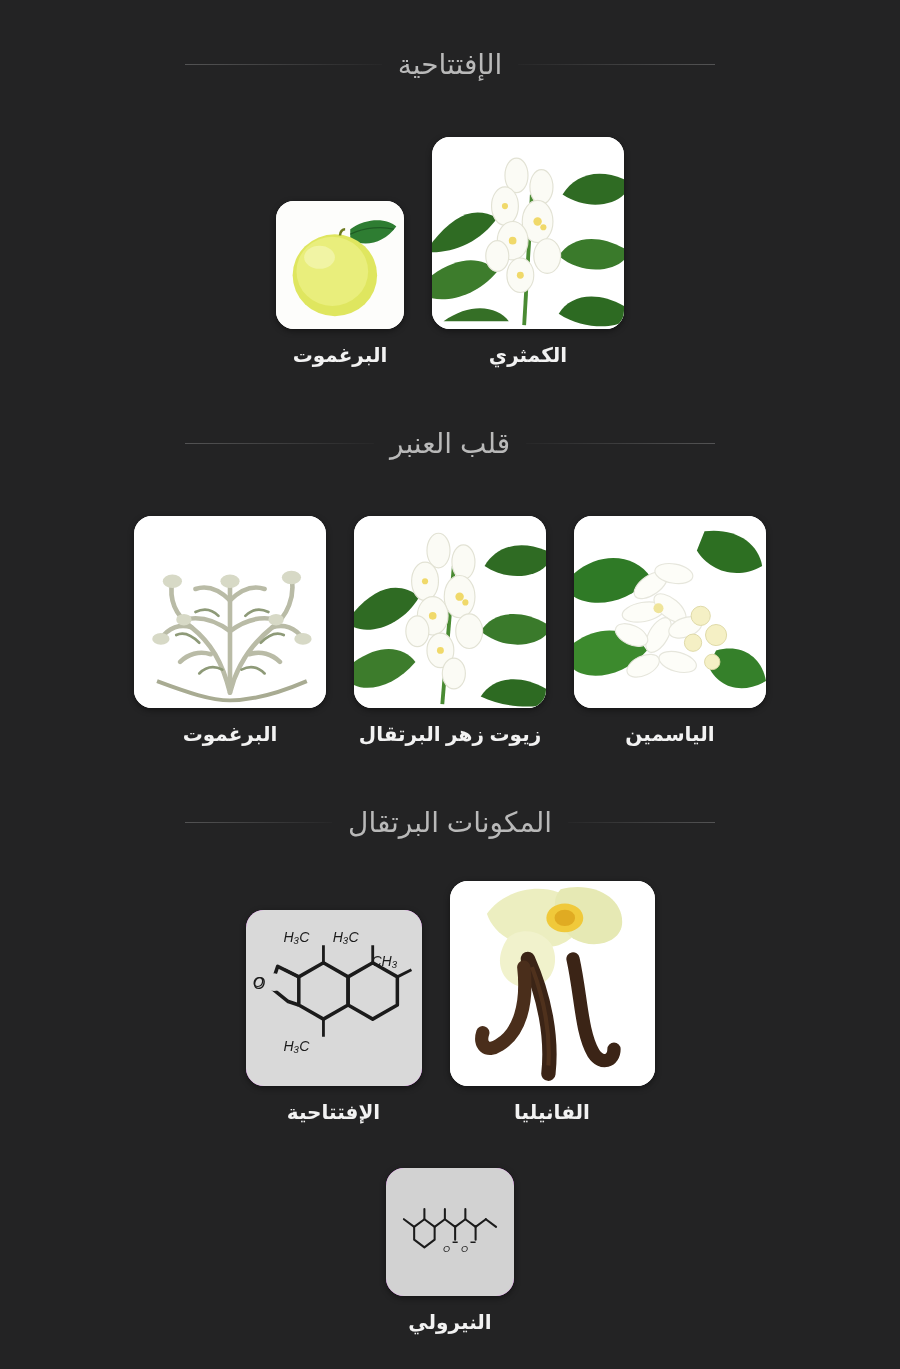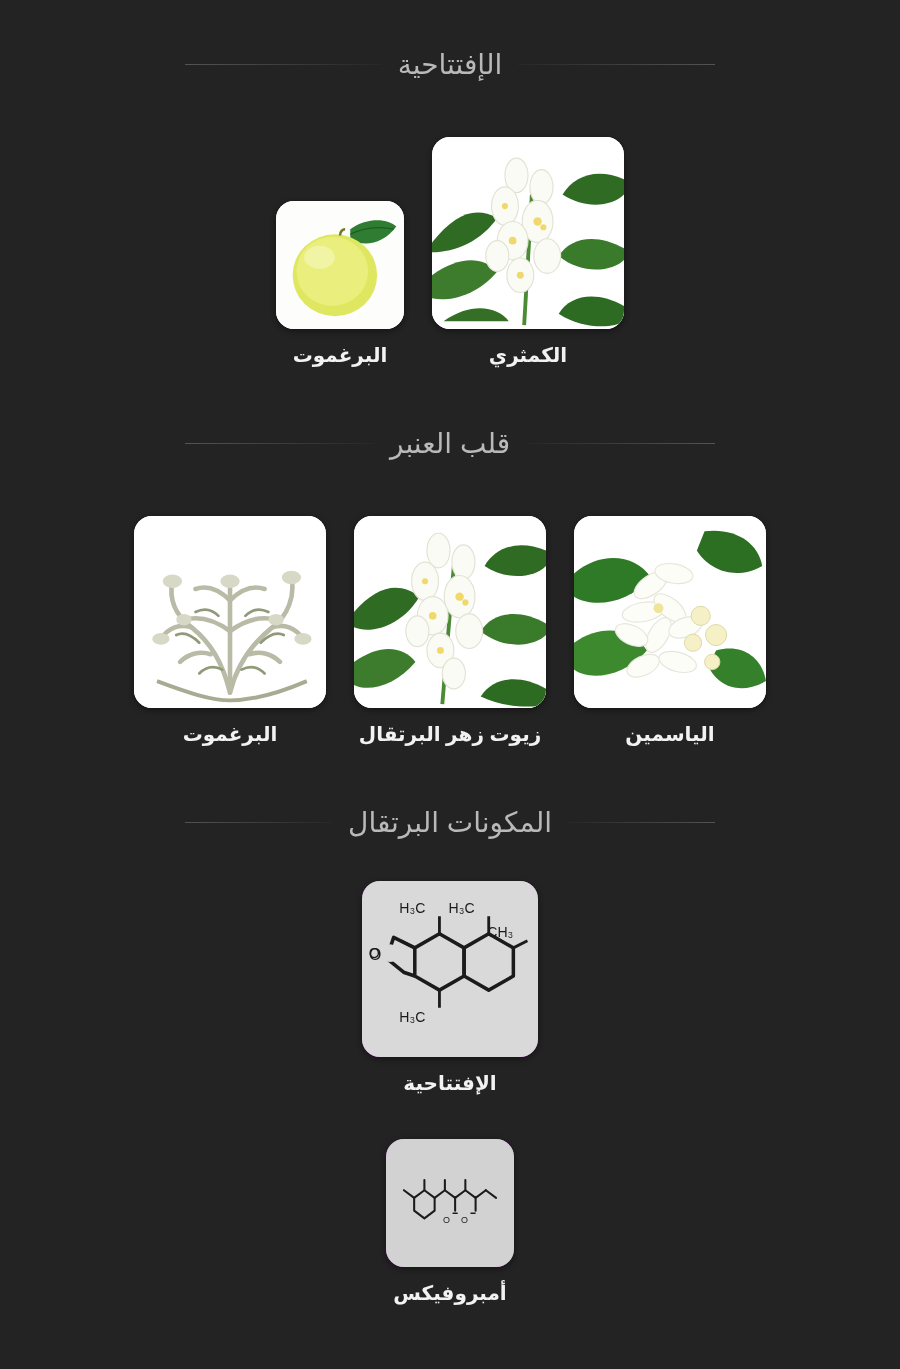--- a/index.html
+++ b/index.html
@@ -76,21 +76,21 @@
   
   .s-sm  .thumb { width: 128px; height: 128px; }
   .s-md  .thumb { width: 176px; height: 176px; }
   .s-lg  .thumb { width: 192px; height: 192px; }
   .s-xl  .thumb { width: 205px; height: 205px; }
   .gap-b { height: 56px; }
   .gap-c { height: 60px; }
   .gap-d { height: 42px; }
   .gap-e { height: 44px; }
 
-  .chem-bg { background: #d946ef; }
+  .chem-bg { background: #d946ef; font-style: italic; }
 </style>
 </head>
 <body>
 
 <div class="section-header">
   <span class="rule left"></span>
   <span class="section-title">الإفتتاحية</span>
   <span class="rule"></span>
 </div>
 
@@ -271,20 +271,37 @@
   <span class="rule left"></span>
   <span class="section-title">المكونات البرتقال</span>
   <span class="rule"></span>
 </div>
 
 <div class="gap-d"></div>
 
 <div class="row">
 
 
+  <div class="item s-xl">
+    <div class="thumb">
+      <svg viewBox="0 0 100 100" preserveAspectRatio="none" aria-hidden="true">
+        <rect width="100" height="100" fill="#ffffff"></rect>
+        <path d="M18 16 C28 2 50 0 60 10 C68 18 62 30 50 32 C36 34 22 28 18 16 Z" fill="#eceec0"></path>
+        <path d="M54 4 C70 0 84 8 84 20 C84 30 70 34 60 28 C52 22 48 10 54 4 Z" fill="#e6e9b4"></path>
+        <path d="M28 28 C20 40 26 52 38 52 C48 52 54 42 50 32 C46 24 34 22 28 28 Z" fill="#f1f2cc"></path>
+        <ellipse cx="56" cy="18" rx="9" ry="7" fill="#f0c93a"></ellipse>
+        <ellipse cx="56" cy="18" rx="5" ry="4" fill="#e0ab22"></ellipse>
+        <path d="M38 38 C46 56 50 76 48 94" stroke="#3b2416" stroke-width="7" fill="none" stroke-linecap="round"></path>
+        <path d="M36 42 C38 60 34 74 24 80 C18 84 14 80 16 74" stroke="#4a2e1b" stroke-width="6.5" fill="none" stroke-linecap="round"></path>
+        <path d="M60 38 C64 56 64 74 70 84 C74 90 80 88 80 82" stroke="#3b2416" stroke-width="6.5" fill="none" stroke-linecap="round"></path>
+        <path d="M40 42 C46 58 49 74 48 90" stroke="#5d3b22" stroke-width="2" fill="none" opacity="0.6"></path>
+      </svg>
+    </div>
+    <div class="caption">الفانيليا</div>
+  </div>
 
 
   <div class="item s-md">
     <div class="thumb chem-bg">
       <svg viewBox="0 0 100 100" preserveAspectRatio="none" aria-hidden="true">
         <rect width="100" height="100" fill="#d9d9d9"></rect>
         <g stroke="#1b1b1b" stroke-width="2" fill="none" stroke-linejoin="round">
           <polygon points="30,38 44,30 58,38 58,54 44,62 30,54"></polygon>
           <polygon points="58,38 72,30 86,38 86,54 72,62 58,54"></polygon>
           <path d="M30,38 L18,32 L14,44 L24,52 L30,54"></path>
@@ -330,15 +347,15 @@
           <path d="M78,40 L86,46"></path>
         </g>
         <g stroke="#1b1b1b" stroke-width="1.2" fill="none">
           <path d="M52,58 L56,58"></path>
           <path d="M66,58 L70,58"></path>
         </g>
         <text x="50" y="66" fill="#1b1b1b" font-size="7" font-family="'Liberation Sans', sans-serif">O</text>
         <text x="64" y="66" fill="#1b1b1b" font-size="7" font-family="'Liberation Sans', sans-serif">O</text>
       </svg>
     </div>
-    <div class="caption">أمبروفيكس</div>
+    <div class="caption">النيرولي</div>
   </div>
 </div>
 
 </body></html>

